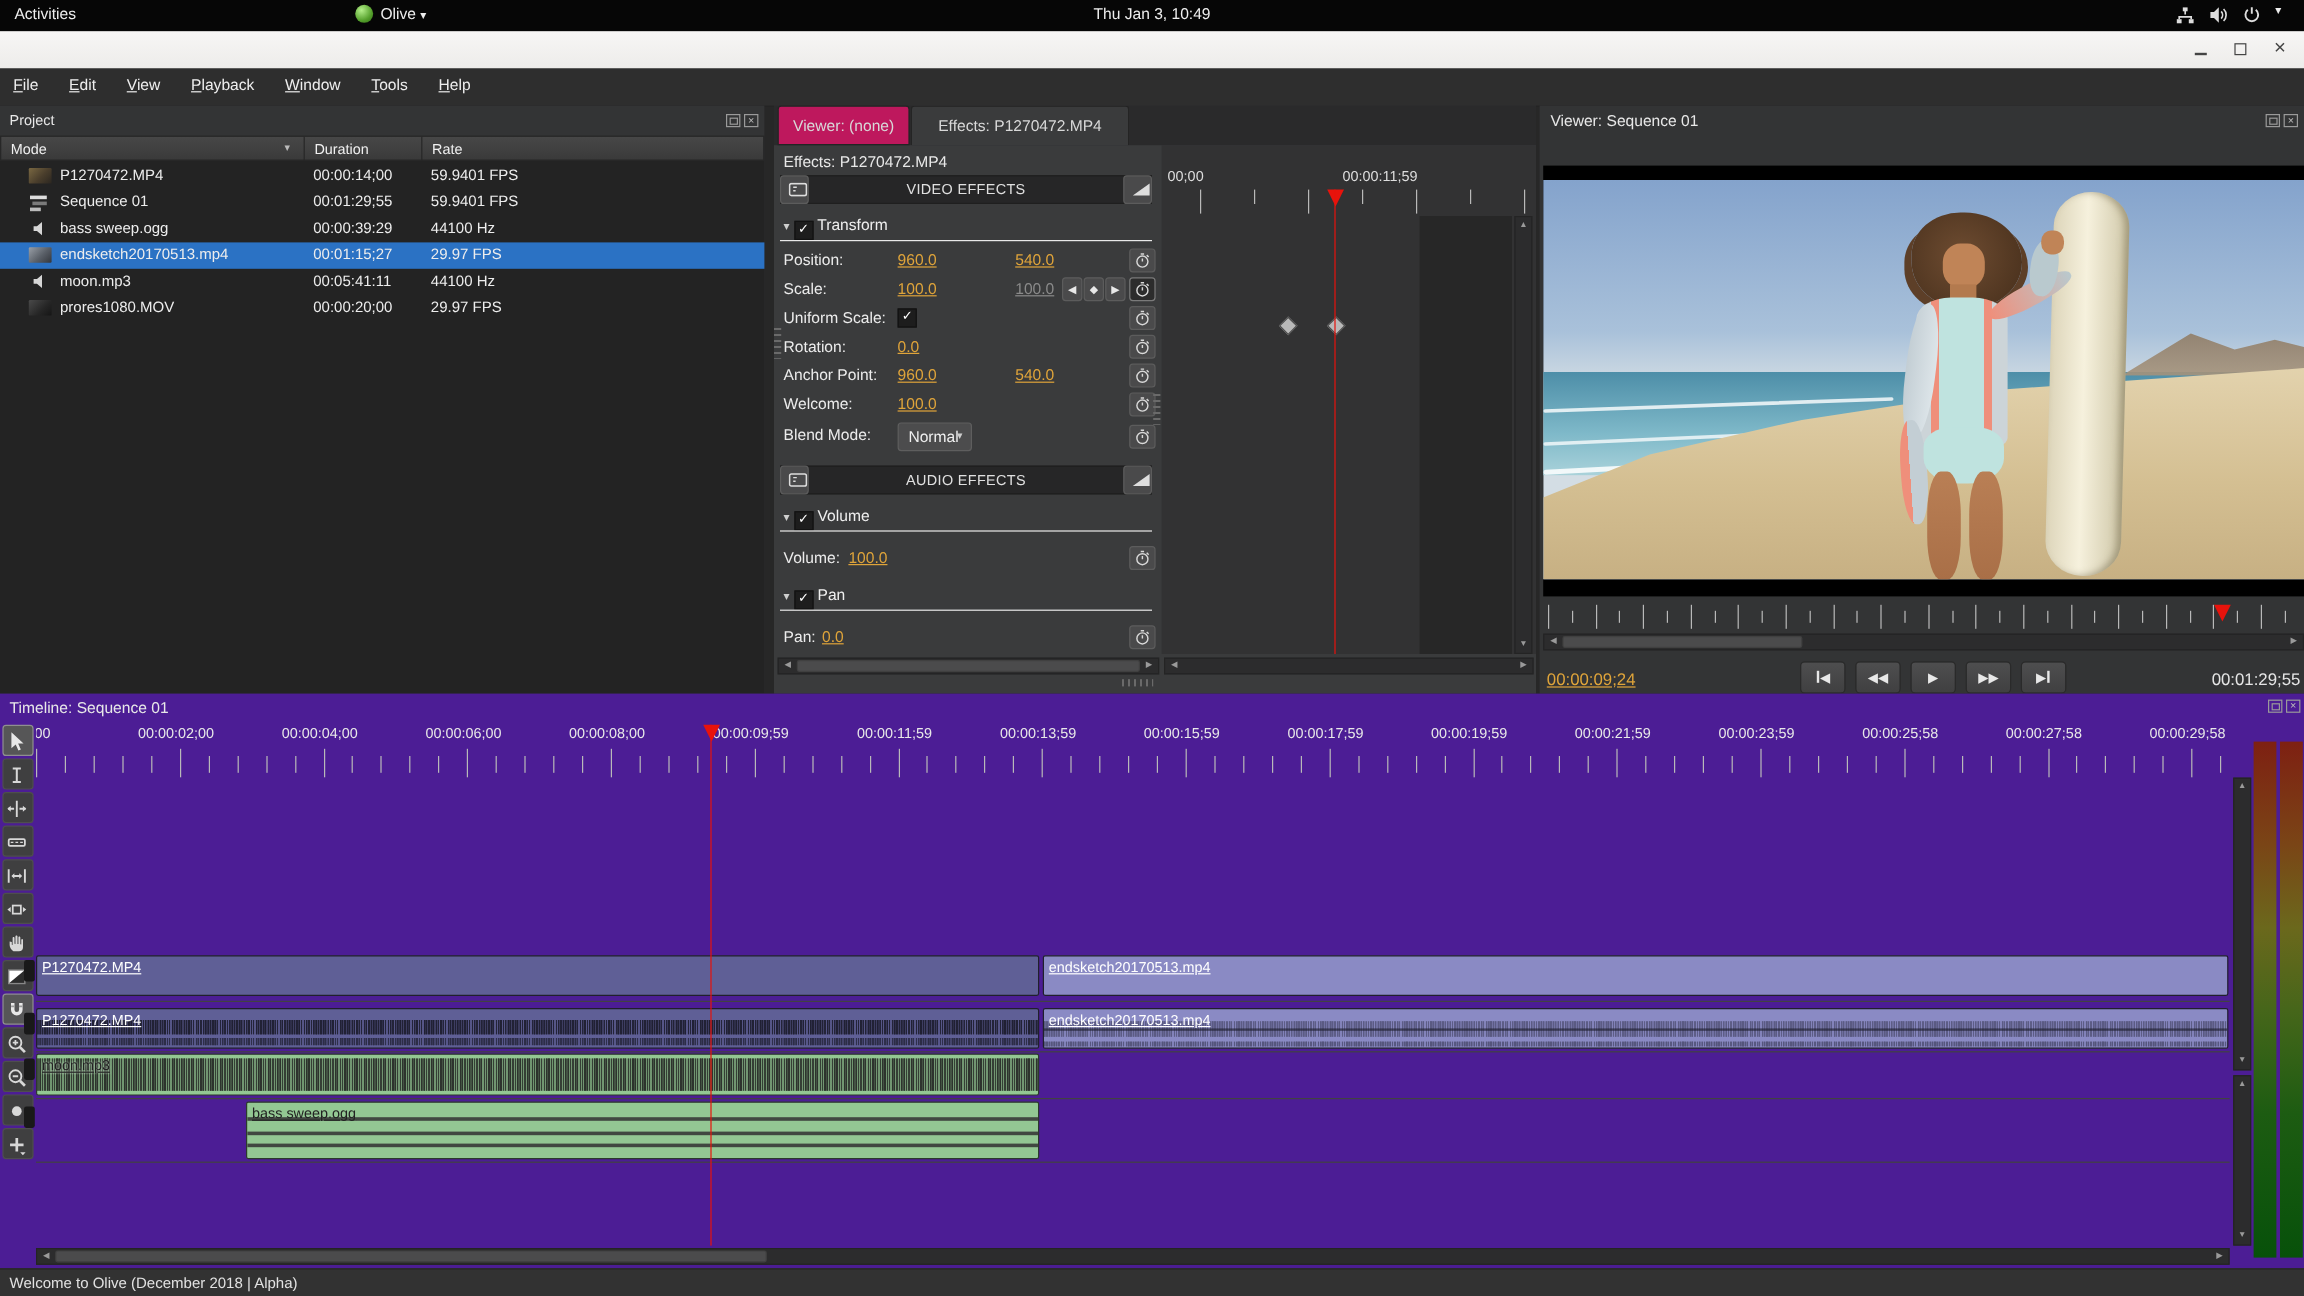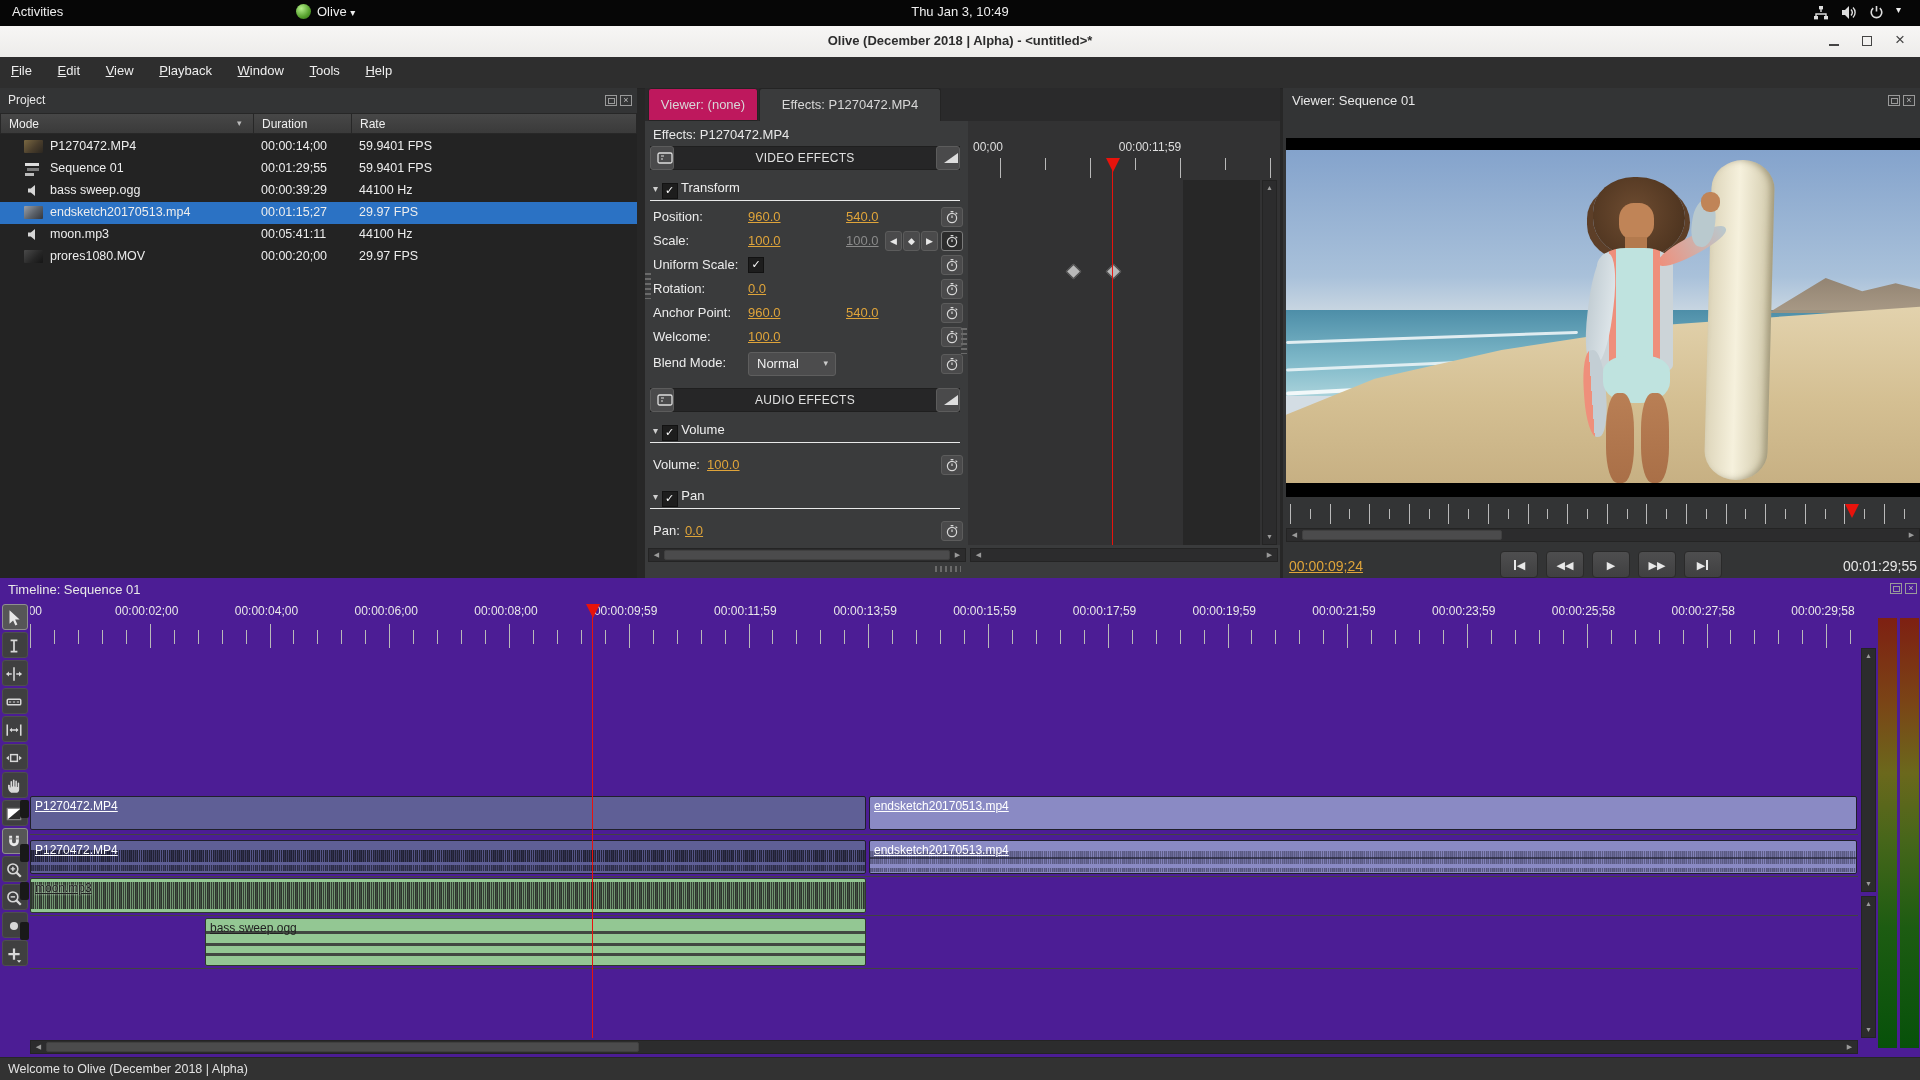--- a/index.html
+++ b/index.html
@@ -143,21 +143,20 @@
     <span class="item" style="left:1869px;top:5px">
       <svg width="15" height="15" viewBox="0 0 15 15">
           <path d="M7.5 1v5.5" stroke="#ddd" stroke-width="1.6"></path>
           <path d="M4.2 3.2a5.3 5.3 0 1 0 6.6 0" stroke="#ddd" stroke-width="1.6" fill="none"></path>
         </svg>
     </span>
     <span class="item" style="left:1896px;font-size:10px">▾</span>
   </div>
 
   <div class="titlebar">
-    <div class="t">Olive (December 2018 | Alpha) - &lt;untitled&gt;*</div>
     <span class="wbtn wmin" style="left:1825px"></span>
     <span class="wbtn wmax" style="left:1858px"></span>
     <span class="wbtn" style="left:1891px;font-size:17px;line-height:15px">×</span>
   </div>
 
   <div class="menubar">
     <span class="mi">File</span>
     <span class="mi">Edit</span>
     <span class="mi">View</span>
     <span class="mi">Playback</span>
@@ -318,21 +317,21 @@
       <span class="fxval" style="left:103px">100.0</span>
       <button class="kfbtn" style="left:296px;top:1px">
           <svg width="14" height="14" viewBox="0 0 14 14" style="margin:2px auto">
             <circle cx="7" cy="8" r="4.6" fill="none" stroke="#d8d8d8" stroke-width="1.2"></circle>
             <path d="M7 8V5.4M5.6 1.6h2.8M10.6 2.6l1.6 1.6" stroke="#d8d8d8" stroke-width="1.2"></path>
           </svg>
         </button>
     </div>
     <div class="fxrow" style="left:0;top:264px;width:320px;height:26px">
       <span class="fxlabel">Blend Mode:</span>
-      <span class="ddown" style="left:103px;top:0;width:88px">
+      <span class="ddown" style="left:103px;top:0;width:62px">
         <span>Normal</span>
         <span class="ar">▾</span>
       </span>
       <button class="kfbtn" style="left:296px;top:2px">
           <svg width="14" height="14" viewBox="0 0 14 14" style="margin:2px auto">
             <circle cx="7" cy="8" r="4.6" fill="none" stroke="#d8d8d8" stroke-width="1.2"></circle>
             <path d="M7 8V5.4M5.6 1.6h2.8M10.6 2.6l1.6 1.6" stroke="#d8d8d8" stroke-width="1.2"></path>
           </svg>
         </button>
     </div>

